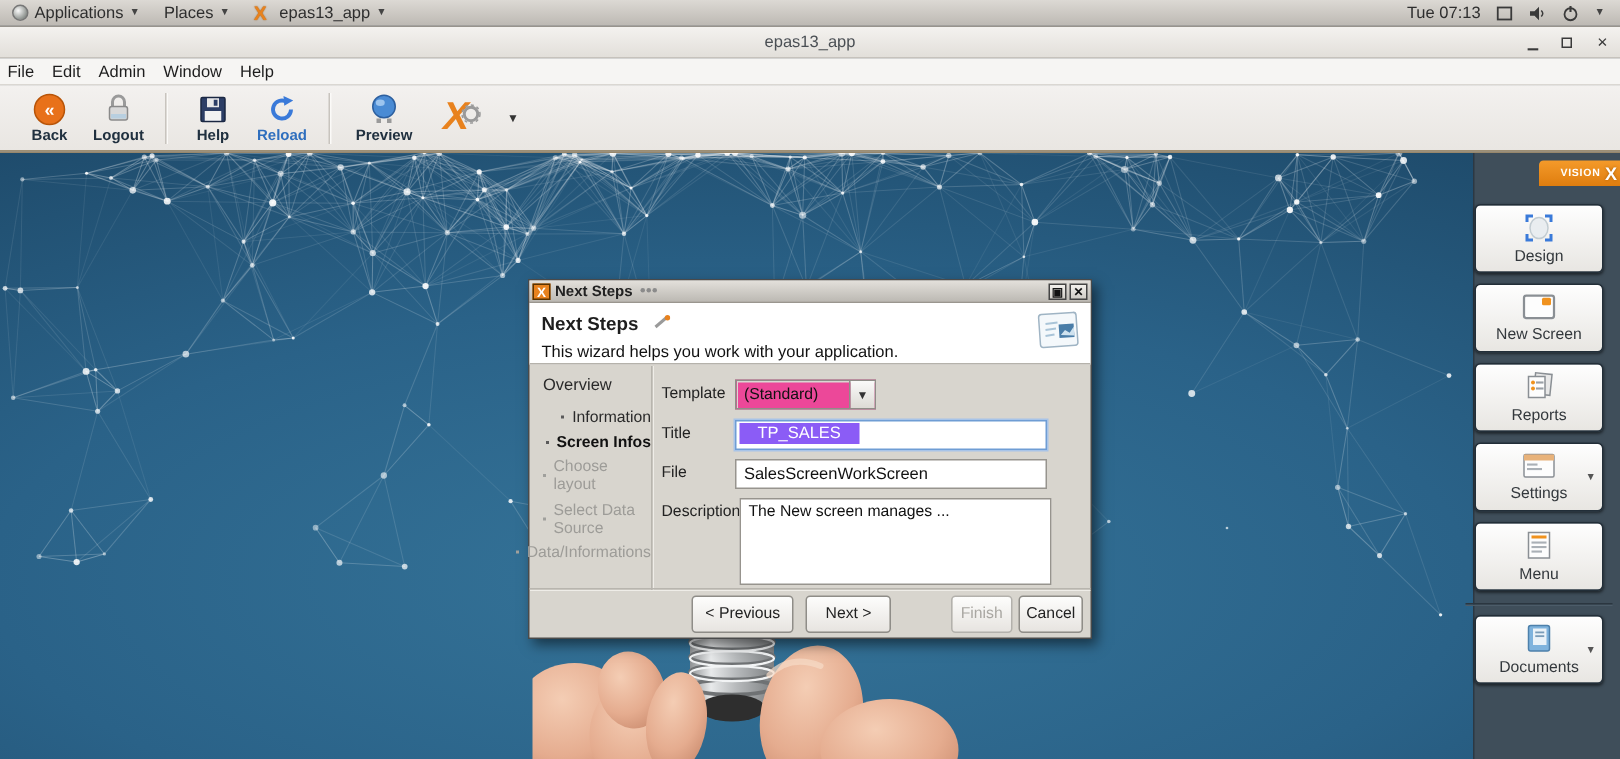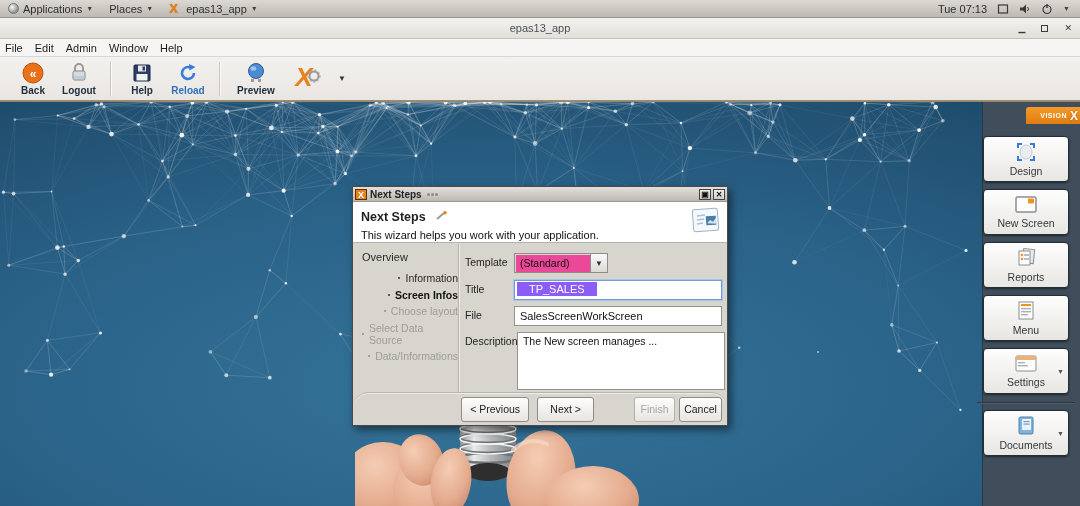--- a/index.html
+++ b/index.html
@@ -82,21 +82,21 @@
   .dlg-ctrl { width:12px; height:11px; background:linear-gradient(#f2f0ec,#cfccc6); border:1px solid #444;
     font-size:8px; line-height:9px; text-align:center; color:#111; font-weight:bold; cursor:pointer; }
 
   #dlg-header { height:41px; background:#fff; border-bottom:1px solid #b5b2ab; position:relative; padding:5px 8px; }
   #dlg-header .hd-title { font-size:12.5px; font-weight:bold; color:#1e1e1e; }
   .brush-glyph { display:inline-block; width:12px; height:10px; margin-left:5px; }
   #dlg-header .hd-sub { font-size:11px; color:#111; margin-top:4px; }
   #hd-icon { position:absolute; right:6px; top:5px; }
 
   #dlg-body { position:absolute; left:0; top:57px; width:374px; height:150px; display:flex; }
-  #dlg-nav { width:106px; border-right:1px solid #b8b5ae; box-shadow:1px 0 0 #efede8; padding:7px 0 16px 9px; }
+  #dlg-nav { width:82px; border-right:1px solid #b8b5ae; box-shadow:1px 0 0 #efede8; padding:7px 0 16px 9px; }
   #dlg-nav .nav-header { font-size:11px; color:#2a2a2a; margin-bottom:9px; }
   .nav-item { display:flex; align-items:center; gap:5px; margin-bottom:4.5px; font-size:10.5px;justify-content:flex-end; }
   .nav-item .bullet { width:2px; height:2px; background:#5a5a5a; flex:none; }
   .nav-item.done { color:#2a2a2a; }
   .nav-item.current { color:#111; font-weight:bold; }
   .nav-item.pending { color:#9d9c98; }
   .nav-item.pending .bullet { background:#aoa09c; background:#a0a09c; }
 
   #dlg-form { flex:1; padding:9px 9px 0 6px; position:relative; font-size:10.5px; color:#222; }
   .frm-row { position:absolute; left:6px; }
@@ -112,21 +112,21 @@
     outline:1px solid #a8c4e8; padding:2px 2px; }
   #title-input .selected { background:#8b5cf6; color:#fff; font-size:11px; padding:1px 12px; }
   #row-file { top:62px; }
   #file-input { display:inline-block; width:208px; height:20px; background:#fff; border:1px solid #97948e;
     padding:3px 5px; font-size:11px; color:#111; }
   #row-desc { top:88px; }
   #desc-area { display:inline-block; width:208px; height:58px; background:#fff; border:1px solid #97948e;
     padding:2px 5px; font-size:10.5px; color:#111; vertical-align:top; }
 
   #dlg-buttons { position:absolute; left:0; bottom:0; width:374px; height:33px;
-    border-top:1px solid #b8b5ae; box-shadow:0 1px 0 #efede8 inset; display:flex; align-items:center; padding-left:108px;border-radius:16px; }
+    border-top:1px solid #b8b5ae; box-shadow:0 1px 0 #efede8 inset; display:flex; align-items:center; padding-left:108px; }
   .dlg-btn { height:25px; background:linear-gradient(#fdfdfc,#e7e4e0); border:1px solid #8f8d88; border-radius:3px;
     font-size:10.5px; color:#222; padding:0 12px; margin-right:8px; font-family:"Liberation Sans",sans-serif; cursor:pointer; }
   #btn-previous { width:70px; padding:0; }
   #btn-next { width:58px; padding:0; margin-right:40px; }
   #btn-finish { width:42px; padding:0; color:#a9a7a2; border-color:#b3b1ac; margin-right:4px; }
   #btn-cancel { width:44px; padding:0; margin-right:5px; }
 </style>
 </head>
 <body>
 
@@ -1335,38 +1335,38 @@
           <rect x="8" y="2" width="11" height="14" fill="#e8e8e8" stroke="#8a8f94" transform="rotate(6 13 9)"></rect>
           <rect x="4" y="4" width="11" height="14" fill="#fdfdfd" stroke="#8a8f94"></rect>
           <circle cx="7" cy="8" r="1.3" fill="#f0921e"></circle>
             <rect x="9" y="7.3" width="5" height="1.4" fill="#9aa0a6"></rect>
           <circle cx="7" cy="12" r="1.3" fill="#f0921e"></circle>
             <rect x="9" y="11.3" width="5" height="1.4" fill="#9aa0a6"></rect>
         </svg>
         <span class="plbl">Reports</span>
       </div>
       <div class="panel-btn">
+        <svg width="24" height="19" viewBox="0 0 24 19">
+          <rect x="2" y="2" width="20" height="15" rx="1" fill="#fdfdfd" stroke="#8a8f94"></rect>
+          <rect x="2" y="2" width="20" height="4" fill="#e8b27a"></rect>
+          <rect x="4" y="8" width="7" height="1.4" fill="#aab0b6"></rect>
+          <rect x="4" y="11" width="10" height="1.4" fill="#aab0b6"></rect>
+        </svg>
+        <span class="plbl">Settings</span>
+        <span class="drop">▼</span>
+      </div>
+      <div class="panel-btn">
         <svg width="20" height="21" viewBox="0 0 20 21">
           <rect x="3" y="2" width="14" height="17" fill="#fdfdfd" stroke="#8a8f94"></rect>
           <rect x="5" y="4" width="10" height="2" fill="#f0921e"></rect>
           <rect x="5" y="8" width="10" height="1.4" fill="#aab0b6"></rect>
           <rect x="5" y="11" width="10" height="1.4" fill="#aab0b6"></rect>
           <rect x="5" y="14" width="7" height="1.4" fill="#aab0b6"></rect>
         </svg>
         <span class="plbl">Menu</span>
-      </div>
-      <div class="panel-btn">
-        <svg width="24" height="19" viewBox="0 0 24 19">
-          <rect x="2" y="2" width="20" height="15" rx="1" fill="#fdfdfd" stroke="#8a8f94"></rect>
-          <rect x="2" y="2" width="20" height="4" fill="#e8b27a"></rect>
-          <rect x="4" y="8" width="7" height="1.4" fill="#aab0b6"></rect>
-          <rect x="4" y="11" width="10" height="1.4" fill="#aab0b6"></rect>
-        </svg>
-        <span class="plbl">Settings</span>
-        <span class="drop">▼</span>
       </div>
       <div class="panel-divider"></div>
       <div class="panel-btn">
         <svg width="20" height="21" viewBox="0 0 20 21">
           <rect x="3" y="2" width="14" height="17" rx="1.5" fill="#7fb3dd" stroke="#4d80ab"></rect>
           <rect x="6" y="4" width="9" height="11" fill="#eaf2f8"></rect>
           <rect x="7.5" y="6" width="6" height="1.2" fill="#7a9cb8"></rect>
           <rect x="7.5" y="8.5" width="6" height="1.2" fill="#7a9cb8"></rect>
         </svg>
         <span class="plbl">Documents</span>

